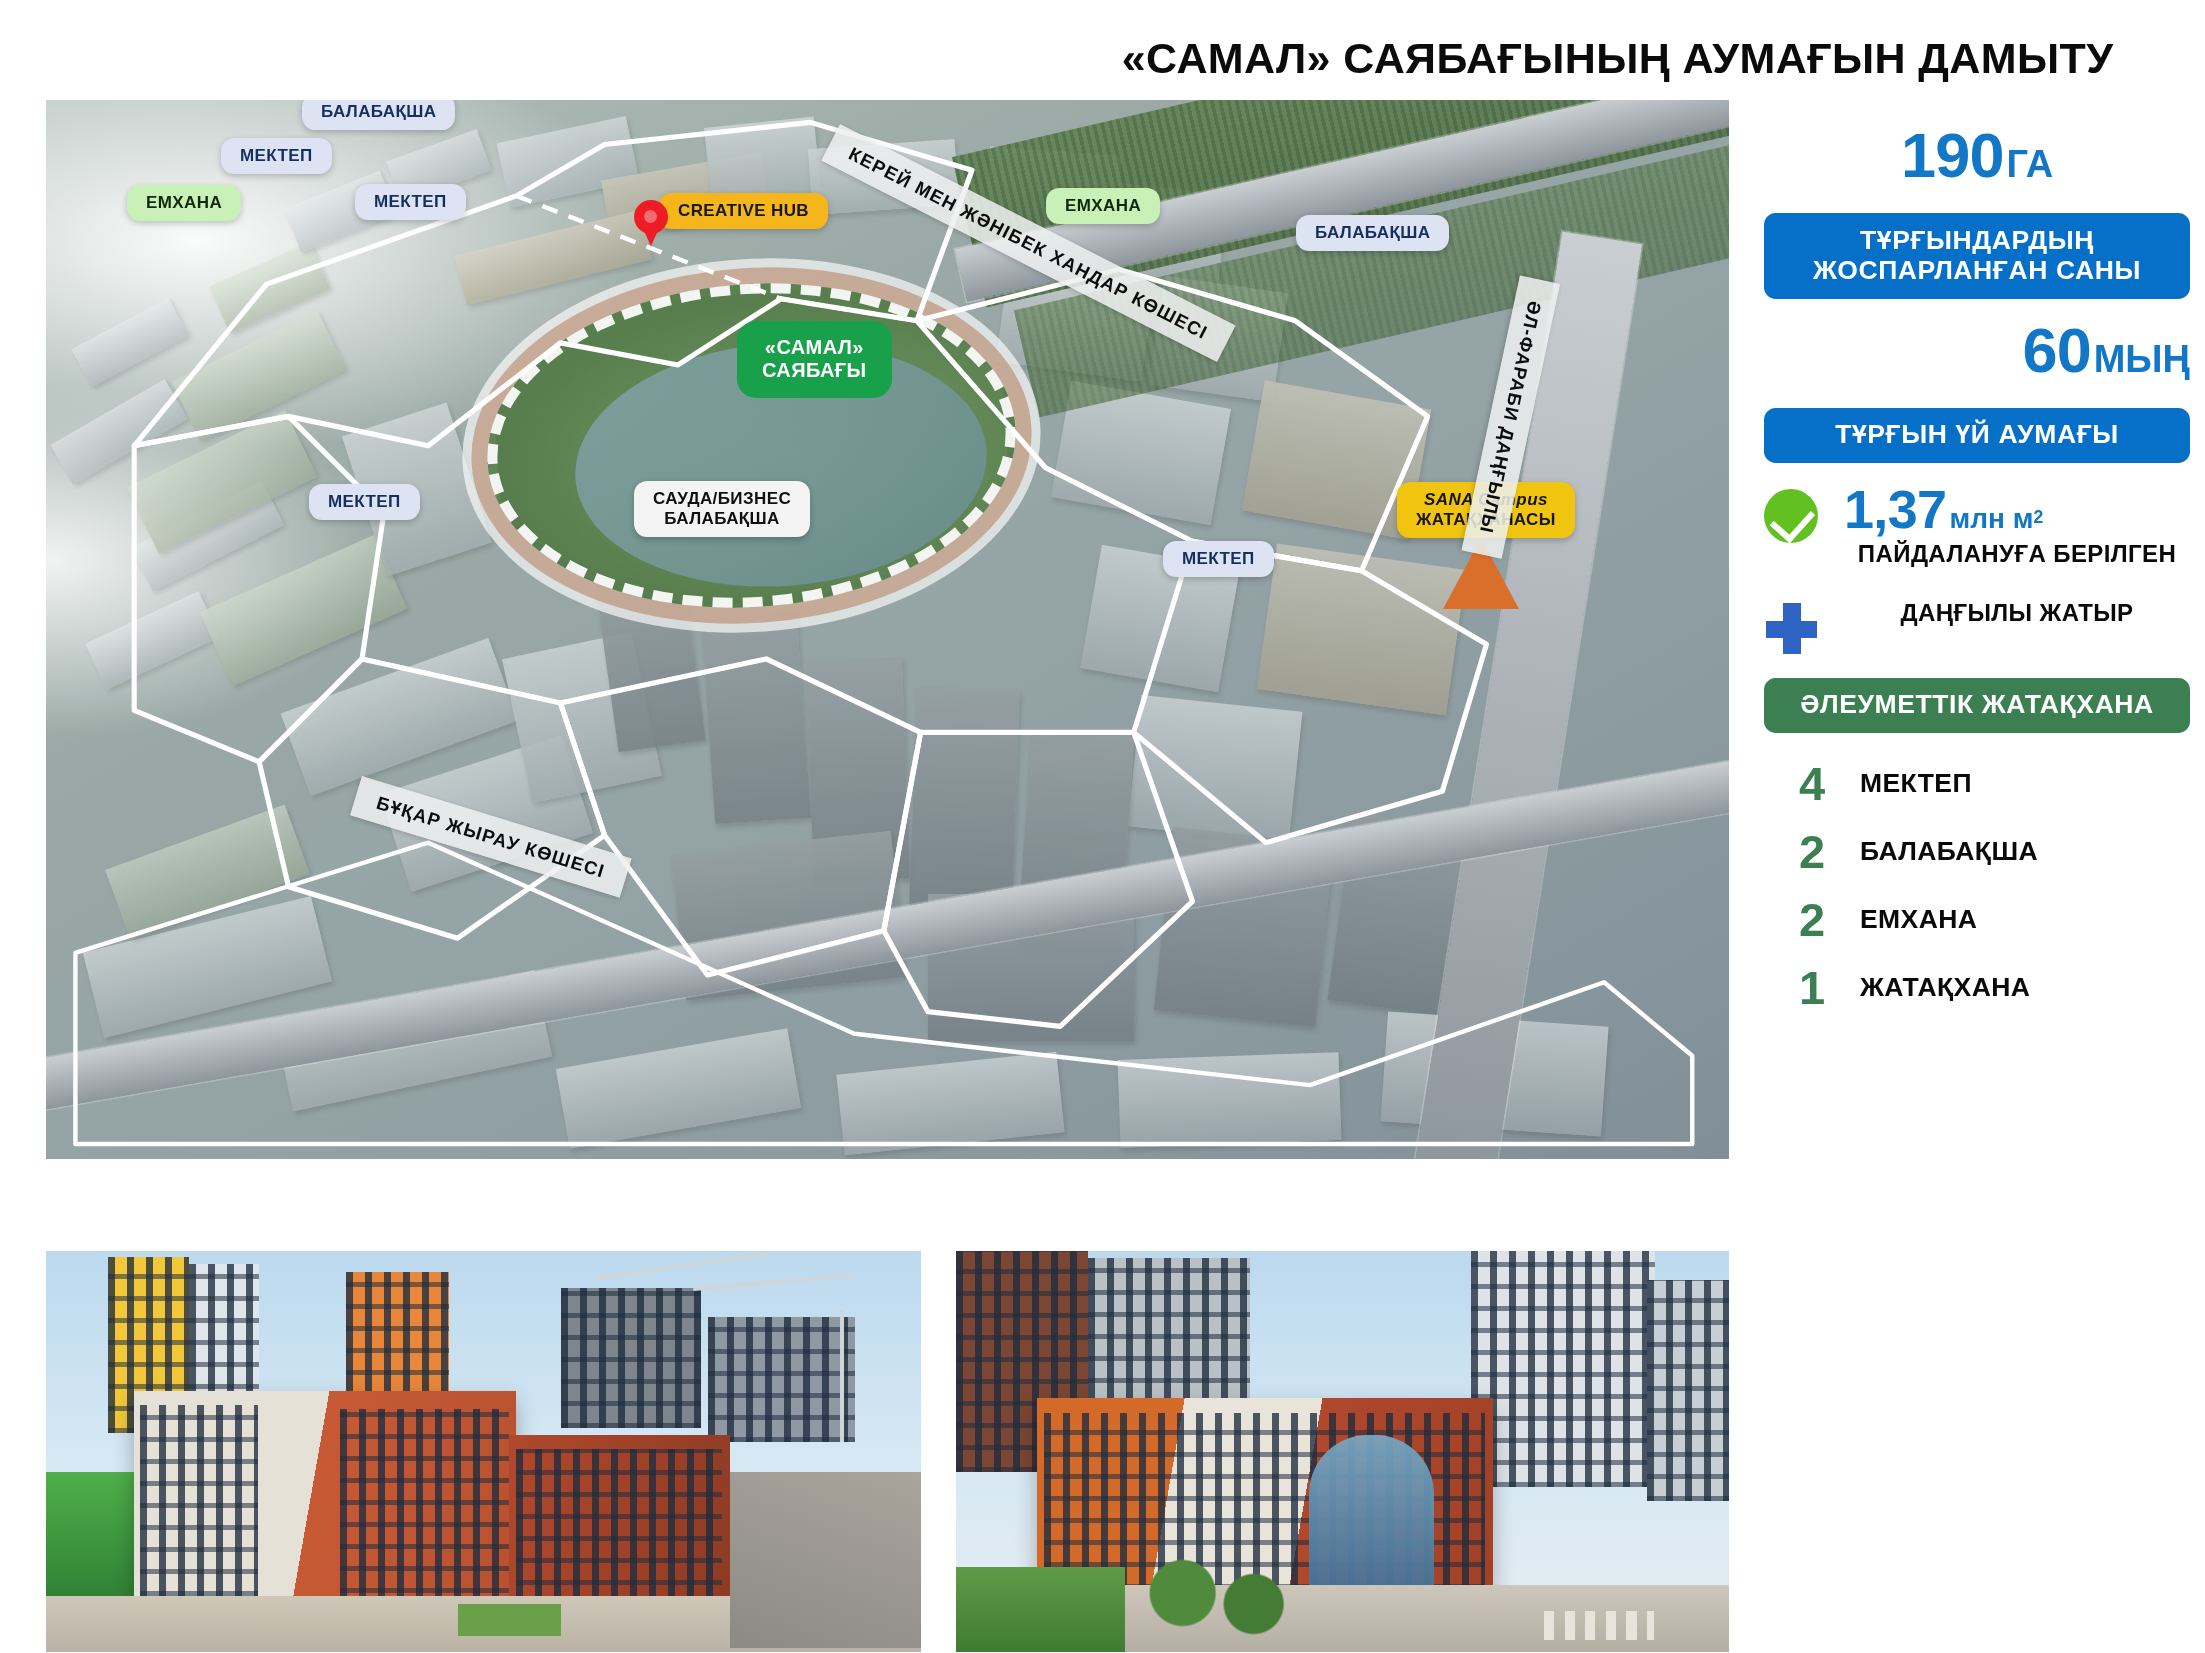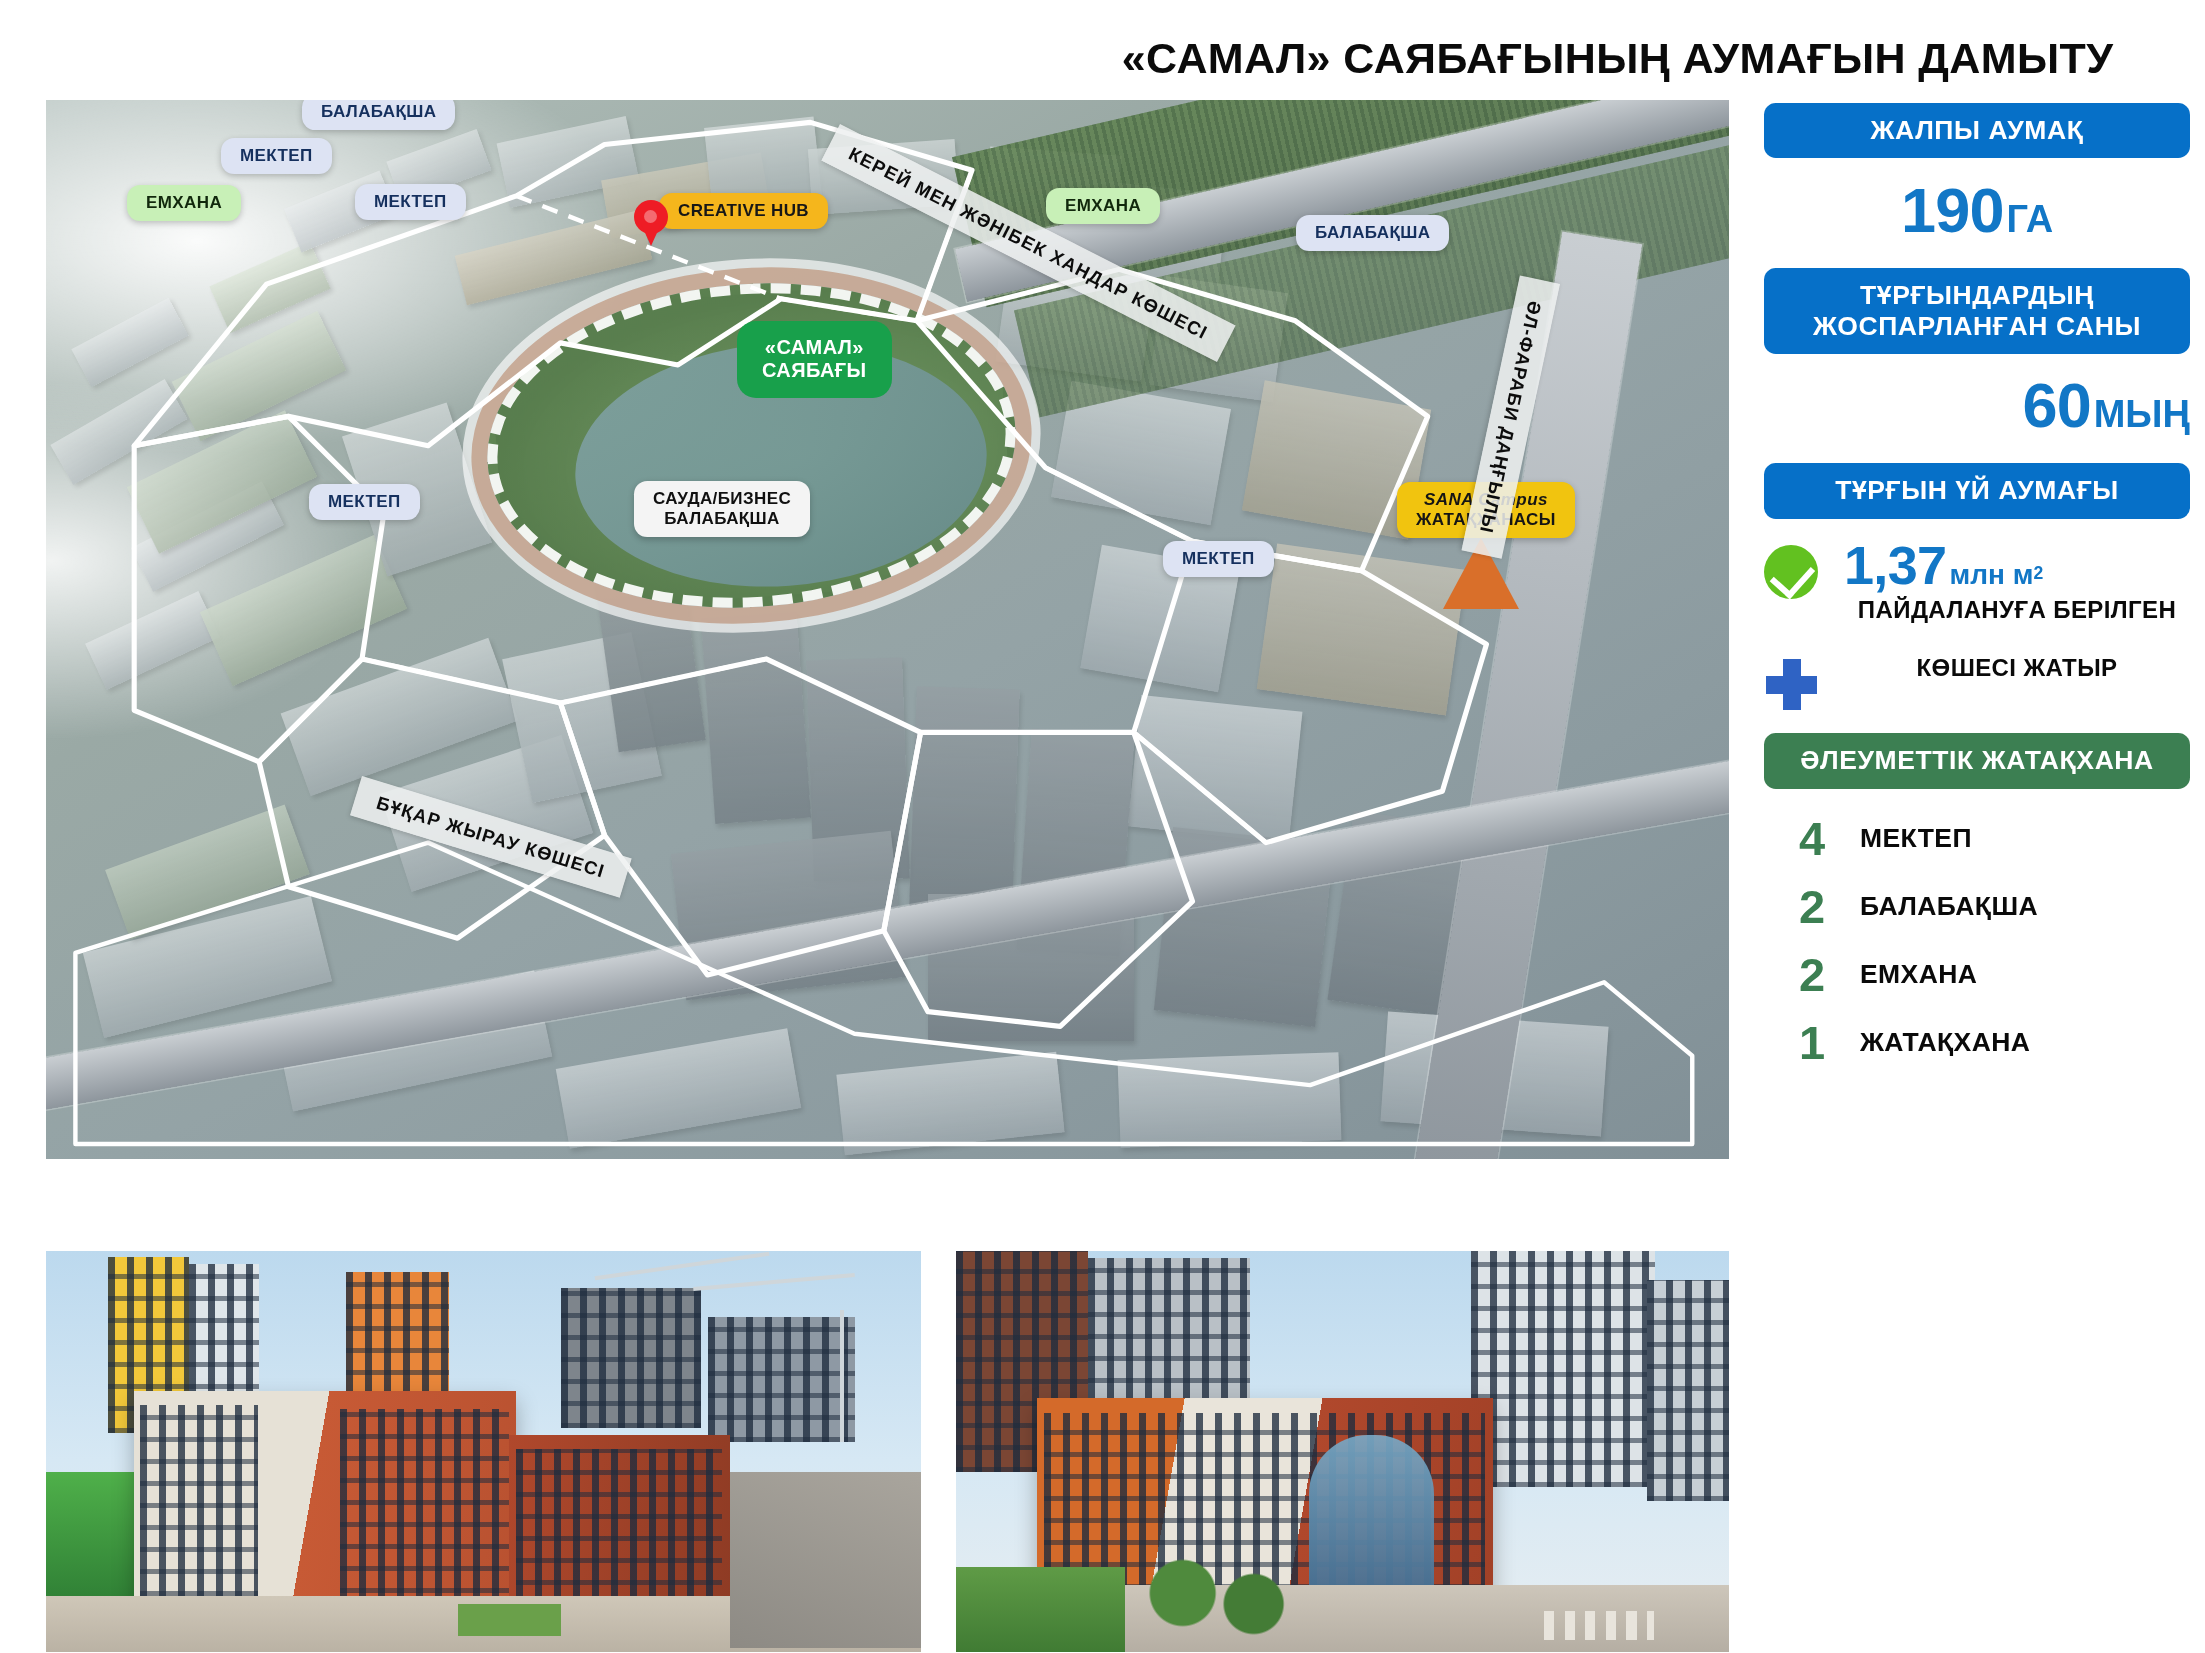--- a/index.html
+++ b/index.html
@@ -402,21 +402,20 @@
     <div class="ground" style="left:176px; top:287px; width:169px; height:110px;
                 background:radial-gradient(circle at 30% 50%, #4f8a3d 0 32px, rgba(0,0,0,0) 34px),
                            radial-gradient(circle at 72% 60%, #447c36 0 29px, rgba(0,0,0,0) 31px);"></div>
     <div class="ground" style="left:588px; top:360px; width:110px; height:29px;
                 background:repeating-linear-gradient(90deg,#e8e4dc 0 10.3px, rgba(0,0,0,0) 10.3px 20.6px);"></div>
 
   </div>
 
   <div class="col">
 
-    <div class="cap blue">ЖАЛПЫ АУМАҚ</div>
     <div class="bignum" style="margin:16px 0 22px 0;">
       <span class="v">190</span>
       <span class="u">ГА</span>
     </div>
 
     <div class="cap blue">ТҰРҒЫНДАРДЫҢ ЖОСПАРЛАНҒАН САНЫ</div>
     <div class="bignum" style="margin:14.7px 0 22px 0;text-align:right;">
       <span class="v">60</span>
       <span class="u">МЫҢ</span>
     </div>
@@ -434,21 +433,21 @@
         </div>
         <div class="line2">ПАЙДАЛАНУҒА БЕРІЛГЕН</div>
       </div>
     </div>
 
     <div class="statrow" style="margin:25px 0 0 0;">
       <div class="icon">
         <div class="plus"></div>
       </div>
       <div class="body">
-        <div class="line2">КӨШЕСІ  ЖАТЫР</div>
+        <div class="line2">ДАҢҒЫЛЫ  ЖАТЫР</div>
       </div>
     </div>
 
     <div class="cap green" style="margin-top:22px;">ӘЛЕУМЕТТІК ЖАТАҚХАНА</div>
 
     <div class="facilities">
       <div class="fac">
         <div class="n">4</div>
         <div class="l">МЕКТЕП</div>
       </div>

